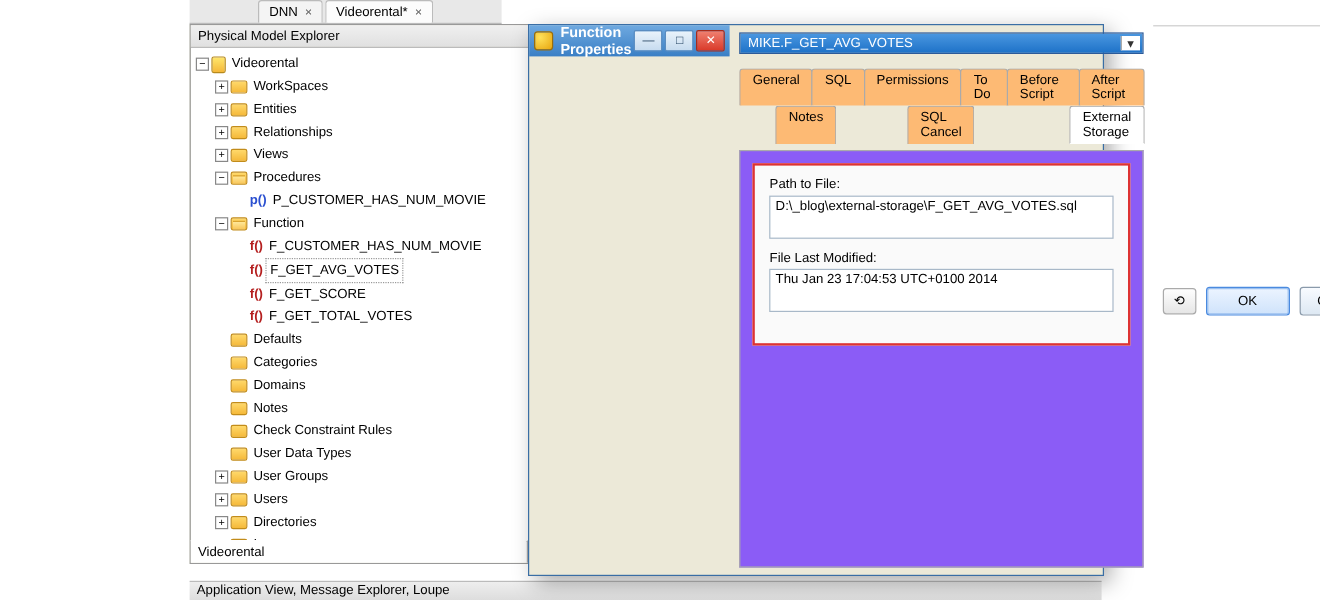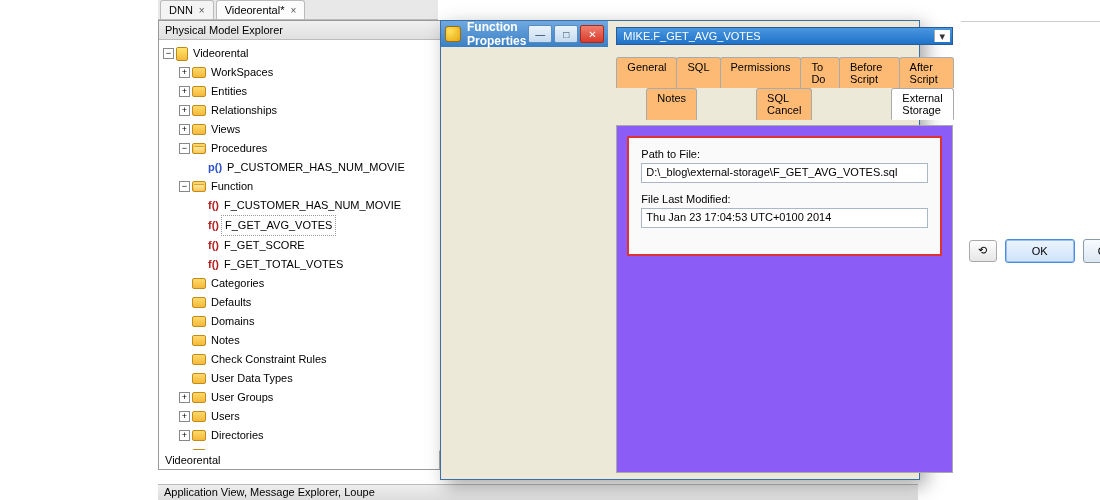--- a/index.html
+++ b/index.html
@@ -1,19 +1,19 @@
 <!DOCTYPE html>
 <html><head>
   <meta charset="utf-8">
   <style>
     * { box-sizing: border-box; margin: 0; padding: 0; font-family: "Segoe UI", Tahoma, sans-serif; font-size: 11px; }
     body { background: #fff; width: 1100px; height: 500px; position: relative; overflow: hidden; }
 
     
-    .tabbar { display: flex; background: #e8e8e8; border-bottom: 1px solid #bbb; padding-left: 2px; height: 20px; margin-left: 158px; width: 280px; }
+    .tabbar { display: flex; background: #e8e8e8; border-bottom: 1px solid #bbb; padding-left: 2px; height: 20px; margin-left: 158px; width: 260px; justify-content: center; }
     .tab { display: flex; align-items: center; padding: 2px 8px; border: 1px solid #bbb; border-bottom: none; margin-right: 2px; background: #f4f4f4; border-top-left-radius: 3px; border-top-right-radius: 3px; }
     .tab.active { background: #fcfcfc; }
     .tab-close { margin-left: 6px; font-size: 10px; color: #555; cursor: pointer; }
 
     
     .left-panel { position: absolute; left: 158px; top: 20px; width: 283px; height: 450px; border: 1px solid #999; background: #ece9d8; display: flex; flex-direction: column; }
     .panel-title { padding: 3px 6px; background: linear-gradient(#f0f0f0, #e0e0e0); border-bottom: 1px solid #bbb; }
     .tree { flex: 1; background: #fff; overflow: auto; padding: 4px 2px; }
     .tree ul { list-style: none; padding-left: 16px; }
     .tree > ul { padding-left: 2px; }
@@ -46,21 +46,21 @@
     .combo { height: 18px; background: linear-gradient(#4a97e0, #1e72c8); color: #fff; display: flex; align-items: center; padding: 0 6px; position: relative; border: 1px solid #2a5a9a; }
     .combo-arrow { position: absolute; right: 2px; top: 2px; bottom: 2px; width: 16px; background: #fff; border-left: 1px solid #aaa; display: flex; align-items: center; justify-content: center; color: #333; }
 
     .dlg-tabs { margin-top: 6px; }
     .dlg-tab-row { display: flex; }
     .dlg-tab { padding: 3px 10px; border: 1px solid #aaa; border-bottom: none; margin-right: -1px; background: #fdba74; border-top-left-radius: 3px; border-top-right-radius: 3px; cursor: pointer; }
     .dlg-tab.active { background: #fff; position: relative; z-index: 2; border-bottom: 1px solid #fff; }
     .tab-content { border: 1px solid #aaa; background: #8b5cf6; flex: 1; margin-top: -1px; padding: 10px; }
     .highlight-box { border: 2px solid #d33; padding: 10px 12px 16px; background: #fafafa; }
     .field-label { margin-bottom: 3px; }
-    .field-input { border: 1px solid #a8b8c8; background: #fff; height: 20px; padding: 2px 4px; margin-bottom: 10px; }
+    .field-input { border: 1px solid #a8b8c8; background: #fff; height: 36px; padding: 2px 4px; margin-bottom: 10px; }
 
     .dialog-footer { display: flex; gap: 8px; padding: 8px; border-top: 1px solid #ccc; align-items: center; justify-content: center; }
     .btn { min-width: 70px; height: 24px; border: 1px solid #8a9aab; border-radius: 3px; background: linear-gradient(#f8fbff, #dde8f3); cursor: pointer; }
     .btn.primary { border: 1px solid #4a8adf; box-shadow: 0 0 0 1px #9ac0f0 inset; background: linear-gradient(#ecf4ff, #cfe3fb); text-align: center; }
     .btn.disabled { color: #999; background: linear-gradient(#f2f2f2, #e4e4e4); cursor: default; }
     .pin-btn { width: 28px; height: 22px; border: 1px solid #aaa; border-radius: 3px; background: linear-gradient(#fefefe, #e6e6e6); display: flex; align-items: center; justify-content: center; margin-right: auto;}
   </style>
 </head>
 <body>
 
@@ -164,28 +164,28 @@
                     <span class="func-icon">f()</span>
                     <span class="tree-label">F_GET_TOTAL_VOTES</span>
                   </span>
                 </li>
             </ul>
           </li>
           <li>
               <span class="tree-row">
                 <span class="expander blank"></span>
                 <span class="folder-icon"></span>
+                <span class="tree-label">Defaults</span>
+              </span>
+            </li>
+          <li>
+              <span class="tree-row">
+                <span class="expander blank"></span>
+                <span class="folder-icon"></span>
                 <span class="tree-label">Categories</span>
-              </span>
-            </li>
-          <li>
-              <span class="tree-row">
-                <span class="expander blank"></span>
-                <span class="folder-icon"></span>
-                <span class="tree-label">Defaults</span>
               </span>
             </li>
           <li>
               <span class="tree-row">
                 <span class="expander blank"></span>
                 <span class="folder-icon"></span>
                 <span class="tree-label">Domains</span>
               </span>
             </li>
           <li>

